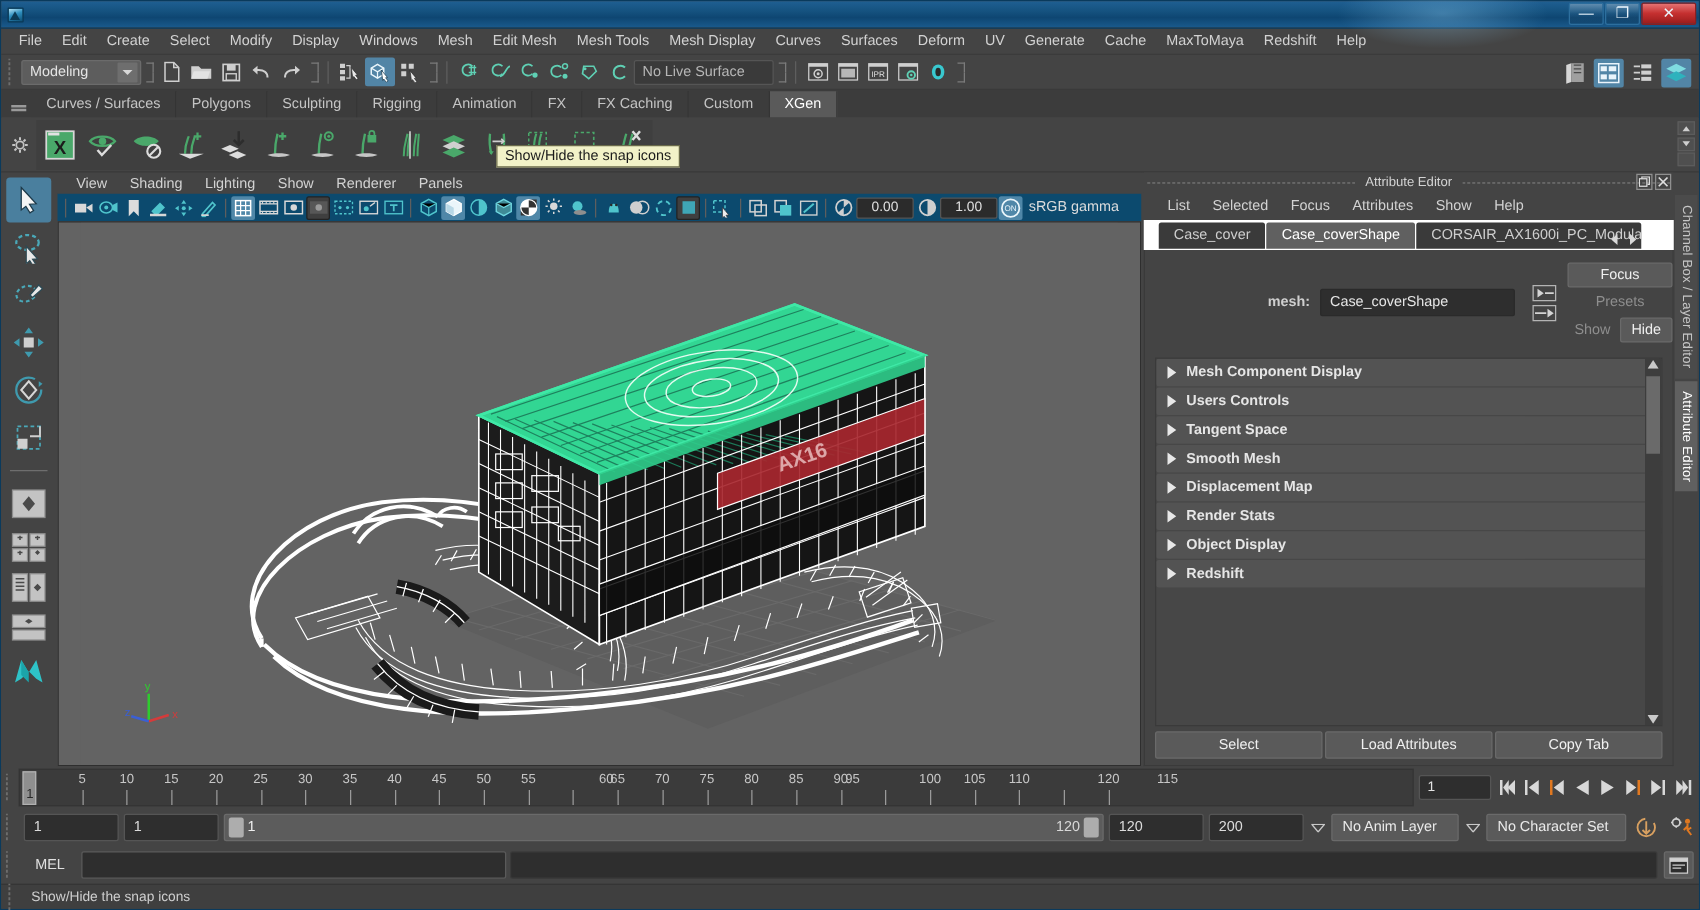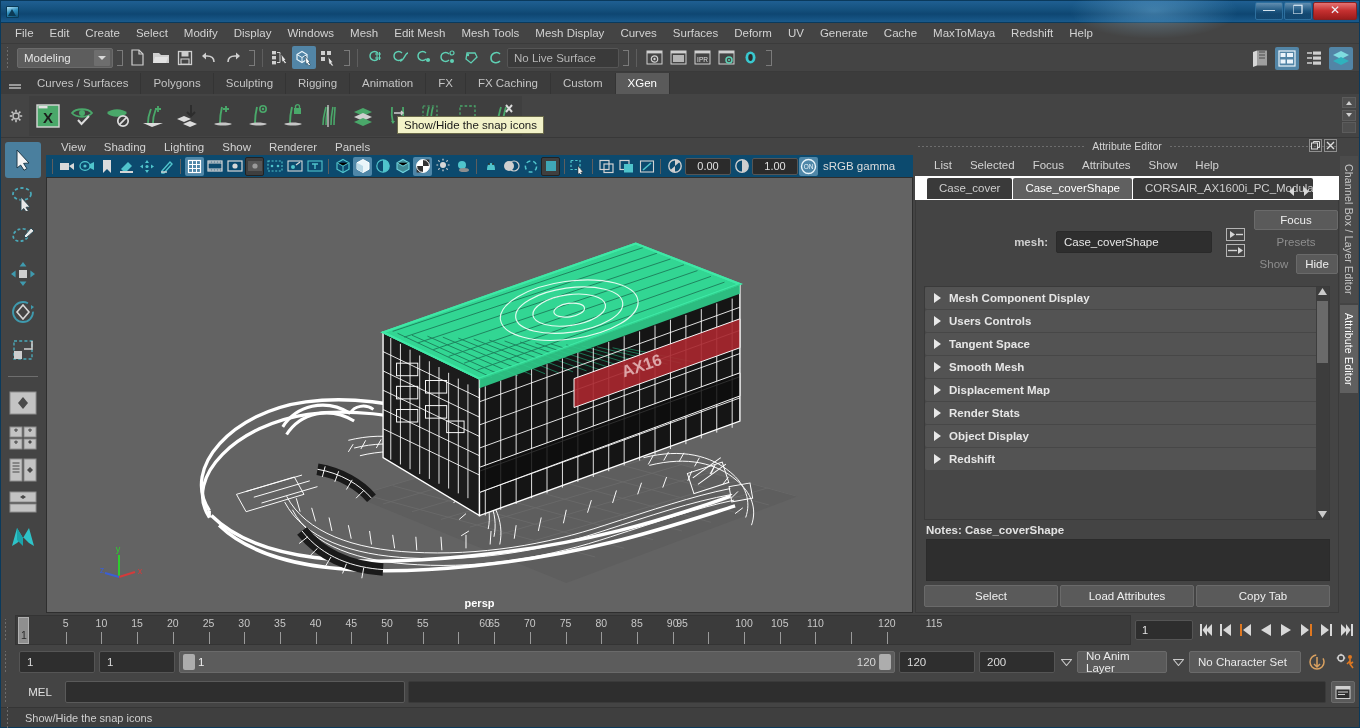--- a/index.html
+++ b/index.html
@@ -1026,21 +1026,20 @@
         <div class="axis">
           <svg width="50" height="44" viewBox="0 0 50 44">
             <path d="M20 34 V12" stroke="#2ecc2e" stroke-width="2"></path>
             <path d="M20 34 L36 29" stroke="#d43b3b" stroke-width="2"></path>
             <path d="M20 34 L6 30" stroke="#3b5fd4" stroke-width="2"></path>
             <text x="19" y="9" font-size="9" fill="#2ecc2e" font-family="Liberation Sans" text-anchor="middle">y</text>
             <text x="41" y="31" font-size="9" fill="#d43b3b" font-family="Liberation Sans" text-anchor="middle">x</text>
             <text x="3" y="30" font-size="9" fill="#3b5fd4" font-family="Liberation Sans" text-anchor="middle">z</text>
           </svg>
         </div>
-        <div class="vp-label">persp</div>
       </div>
     </div>
 
     <div class="aecol">
       <div class="ae-title">
         <div class="dots"></div>
         <div class="txt">Attribute Editor</div>
         <div class="btns">
           <div class="aewin">
             <svg width="9" height="9" viewBox="0 0 9 9">
@@ -1163,27 +1162,20 @@
               </div>
             <div class="thumb"></div>
             <div class="ar" style="bottom:1px">
               <svg width="9" height="7" viewBox="0 0 9 7">
                   <path d="M4.5 7L0 0h9z" fill="#c9c9c9"></path>
                 </svg>
               </div>
           </div>
         </div>
 
-        <div class="notes">
-          <div class="hdr">
-            <span>Notes:</span>
-            <span>Case_coverShape</span>
-          </div>
-          <div class="area"></div>
-        </div>
 
         <div class="ae-footer" id="aefooter">
             <div class="fb">Select</div>
             <div class="fb">Load Attributes</div>
             <div class="fb">Copy Tab</div>
           </div>
       </div>
     </div>
 
     <div class="rtabs" id="rtabs">
@@ -1310,21 +1302,21 @@
       <div class="t2">120</div>
       <div class="grip" style="right:3px;"></div>
     </div>
     <div class="rfield">120</div>
     <div class="rfield">200</div>
     <div class="drop-arrow">
       <svg width="11" height="7" viewBox="0 0 11 7">
           <path d="M0.5 0.5h10L5.5 6.5z" fill="none" stroke="#c8c8c8" stroke-width="1.1"></path>
         </svg>
     </div>
-    <div class="selbox" style="width:90px">No Anim Layer</div>
+    <div class="selbox" style="width:102px">No Anim Layer</div>
     <div class="drop-arrow">
       <svg width="11" height="7" viewBox="0 0 11 7">
           <path d="M0.5 0.5h10L5.5 6.5z" fill="none" stroke="#c8c8c8" stroke-width="1.1"></path>
         </svg>
     </div>
     <div class="selbox" style="width:112px">No Character Set</div>
     <div class="pb" style="width:24px">
       <svg width="19" height="18" viewBox="0 0 19 18">
           <circle cx="9" cy="9" r="7" fill="none" stroke="#d8a060" stroke-width="1.5" stroke-dasharray="32 8"></circle>
           <path d="M9 4v10M6 11l3 3 3-3" stroke="#d8a060" stroke-width="1.5" fill="none"></path>

